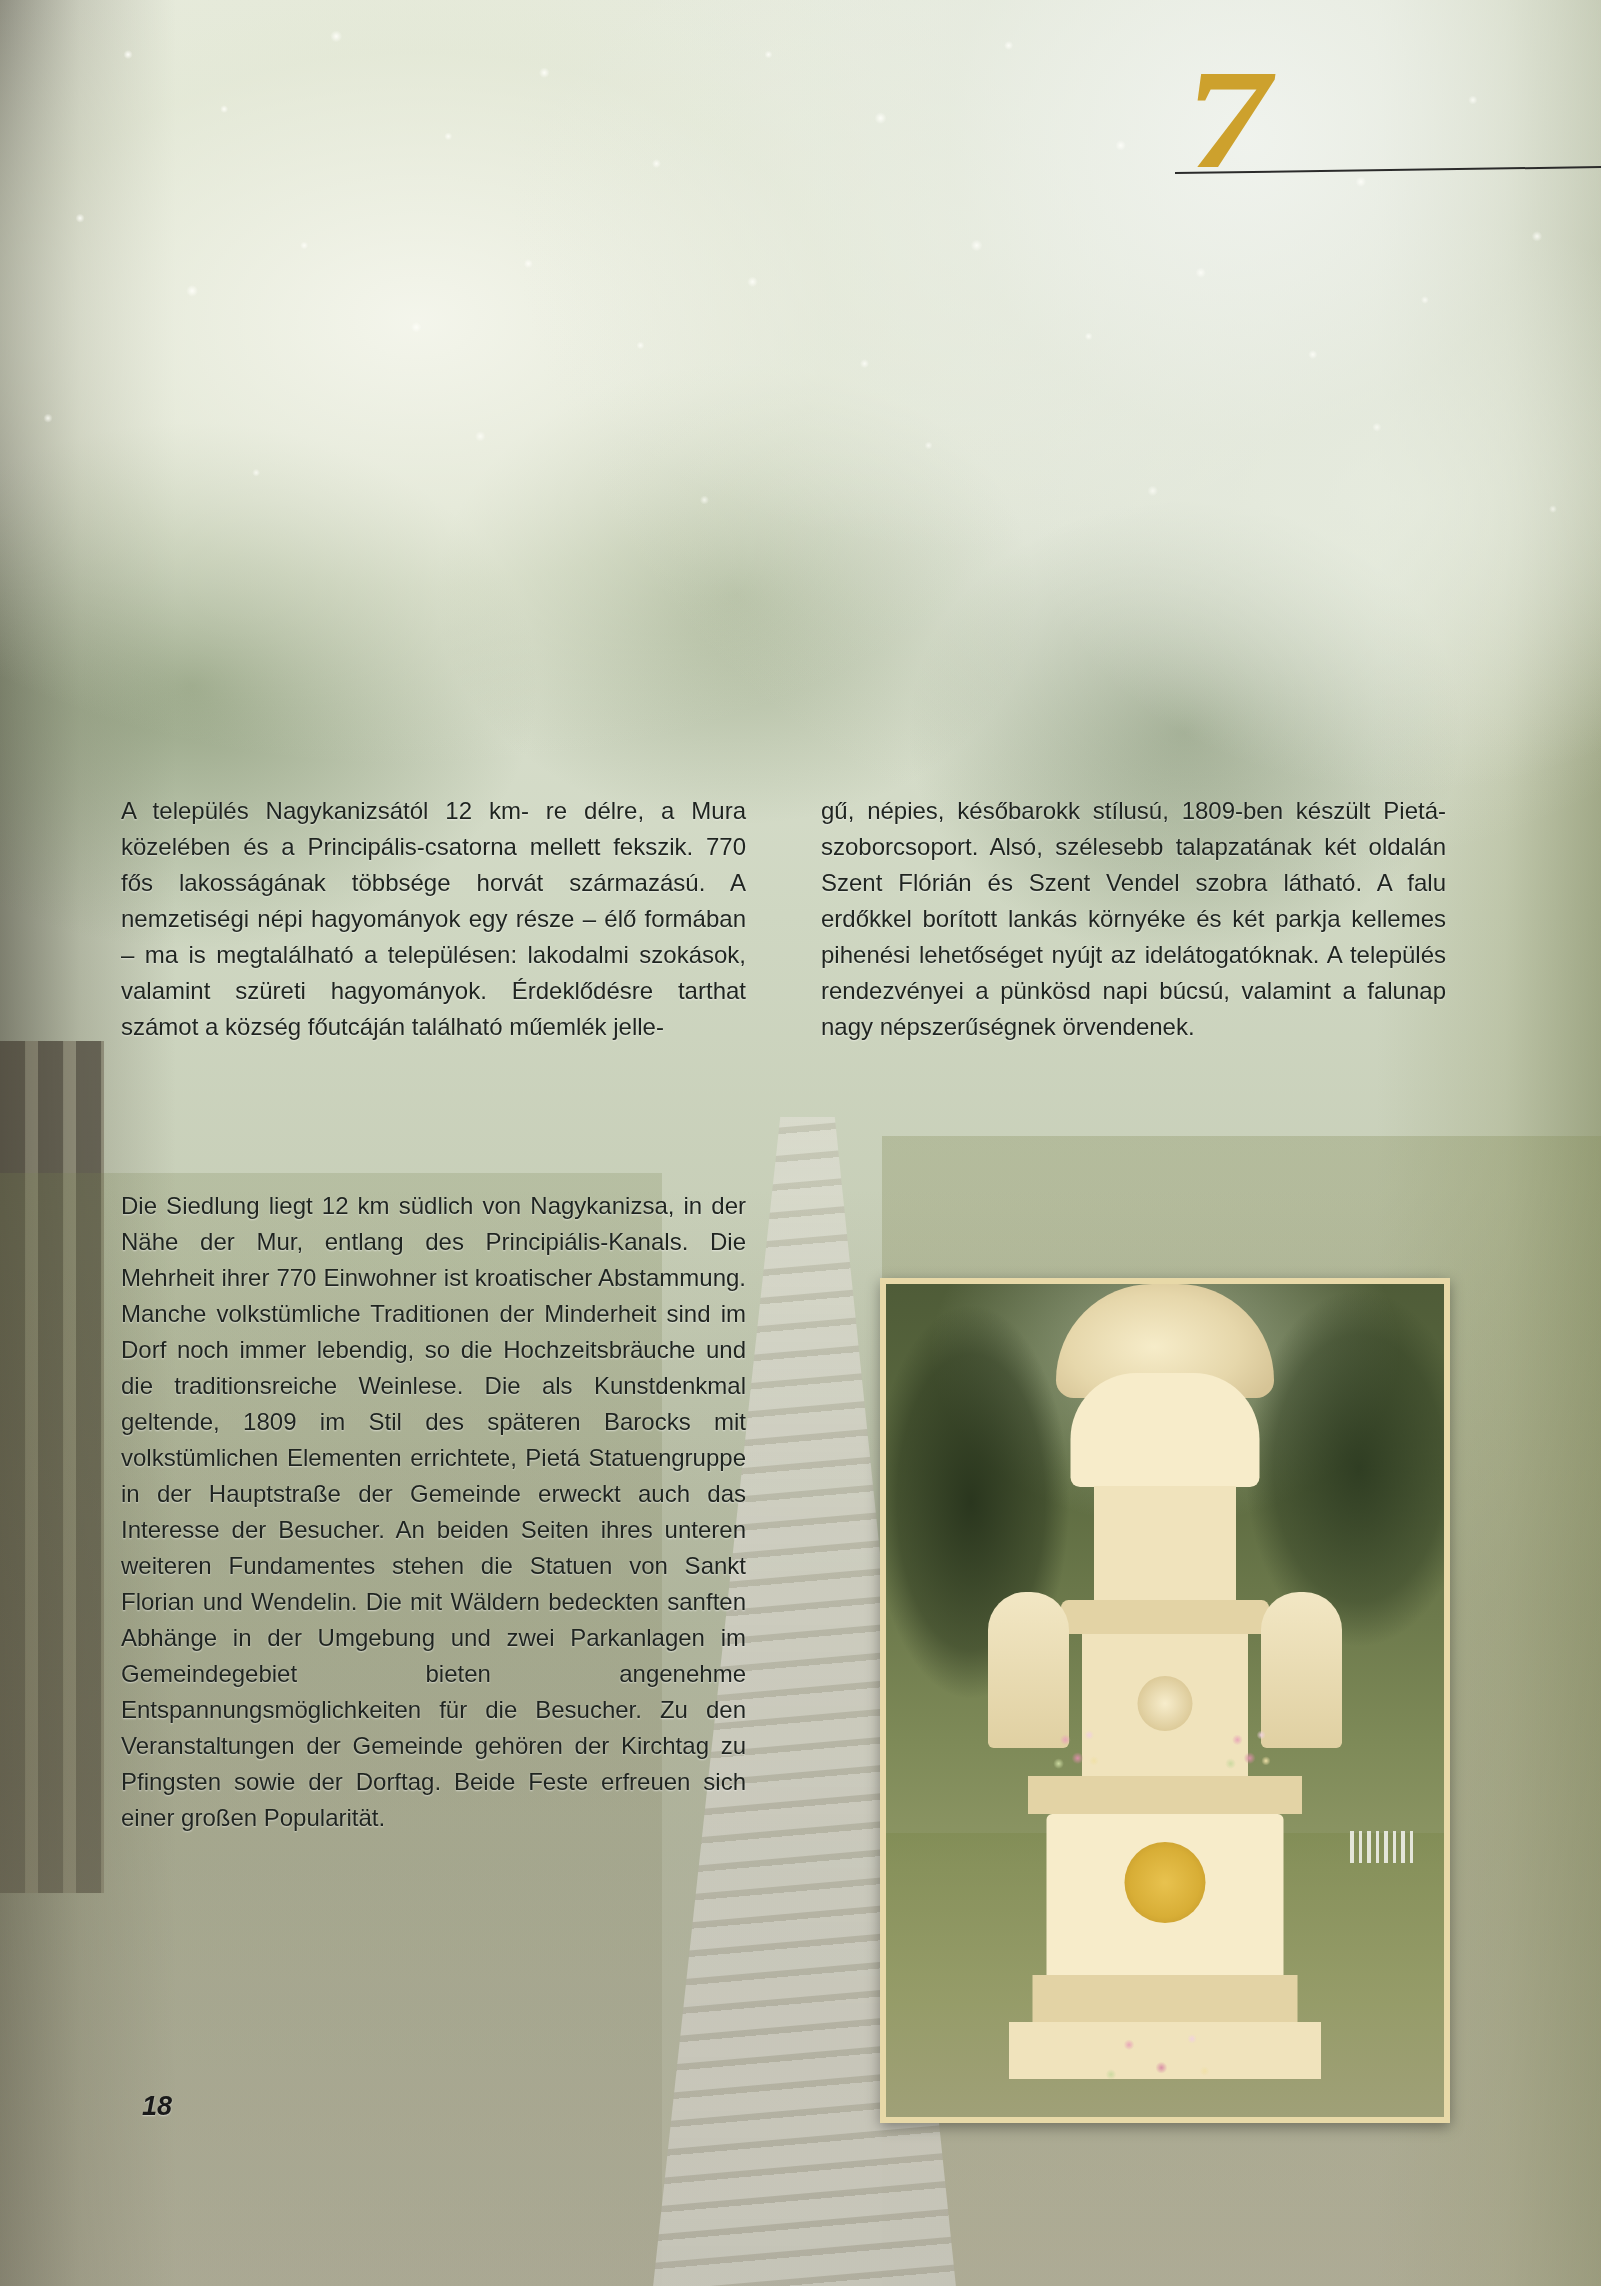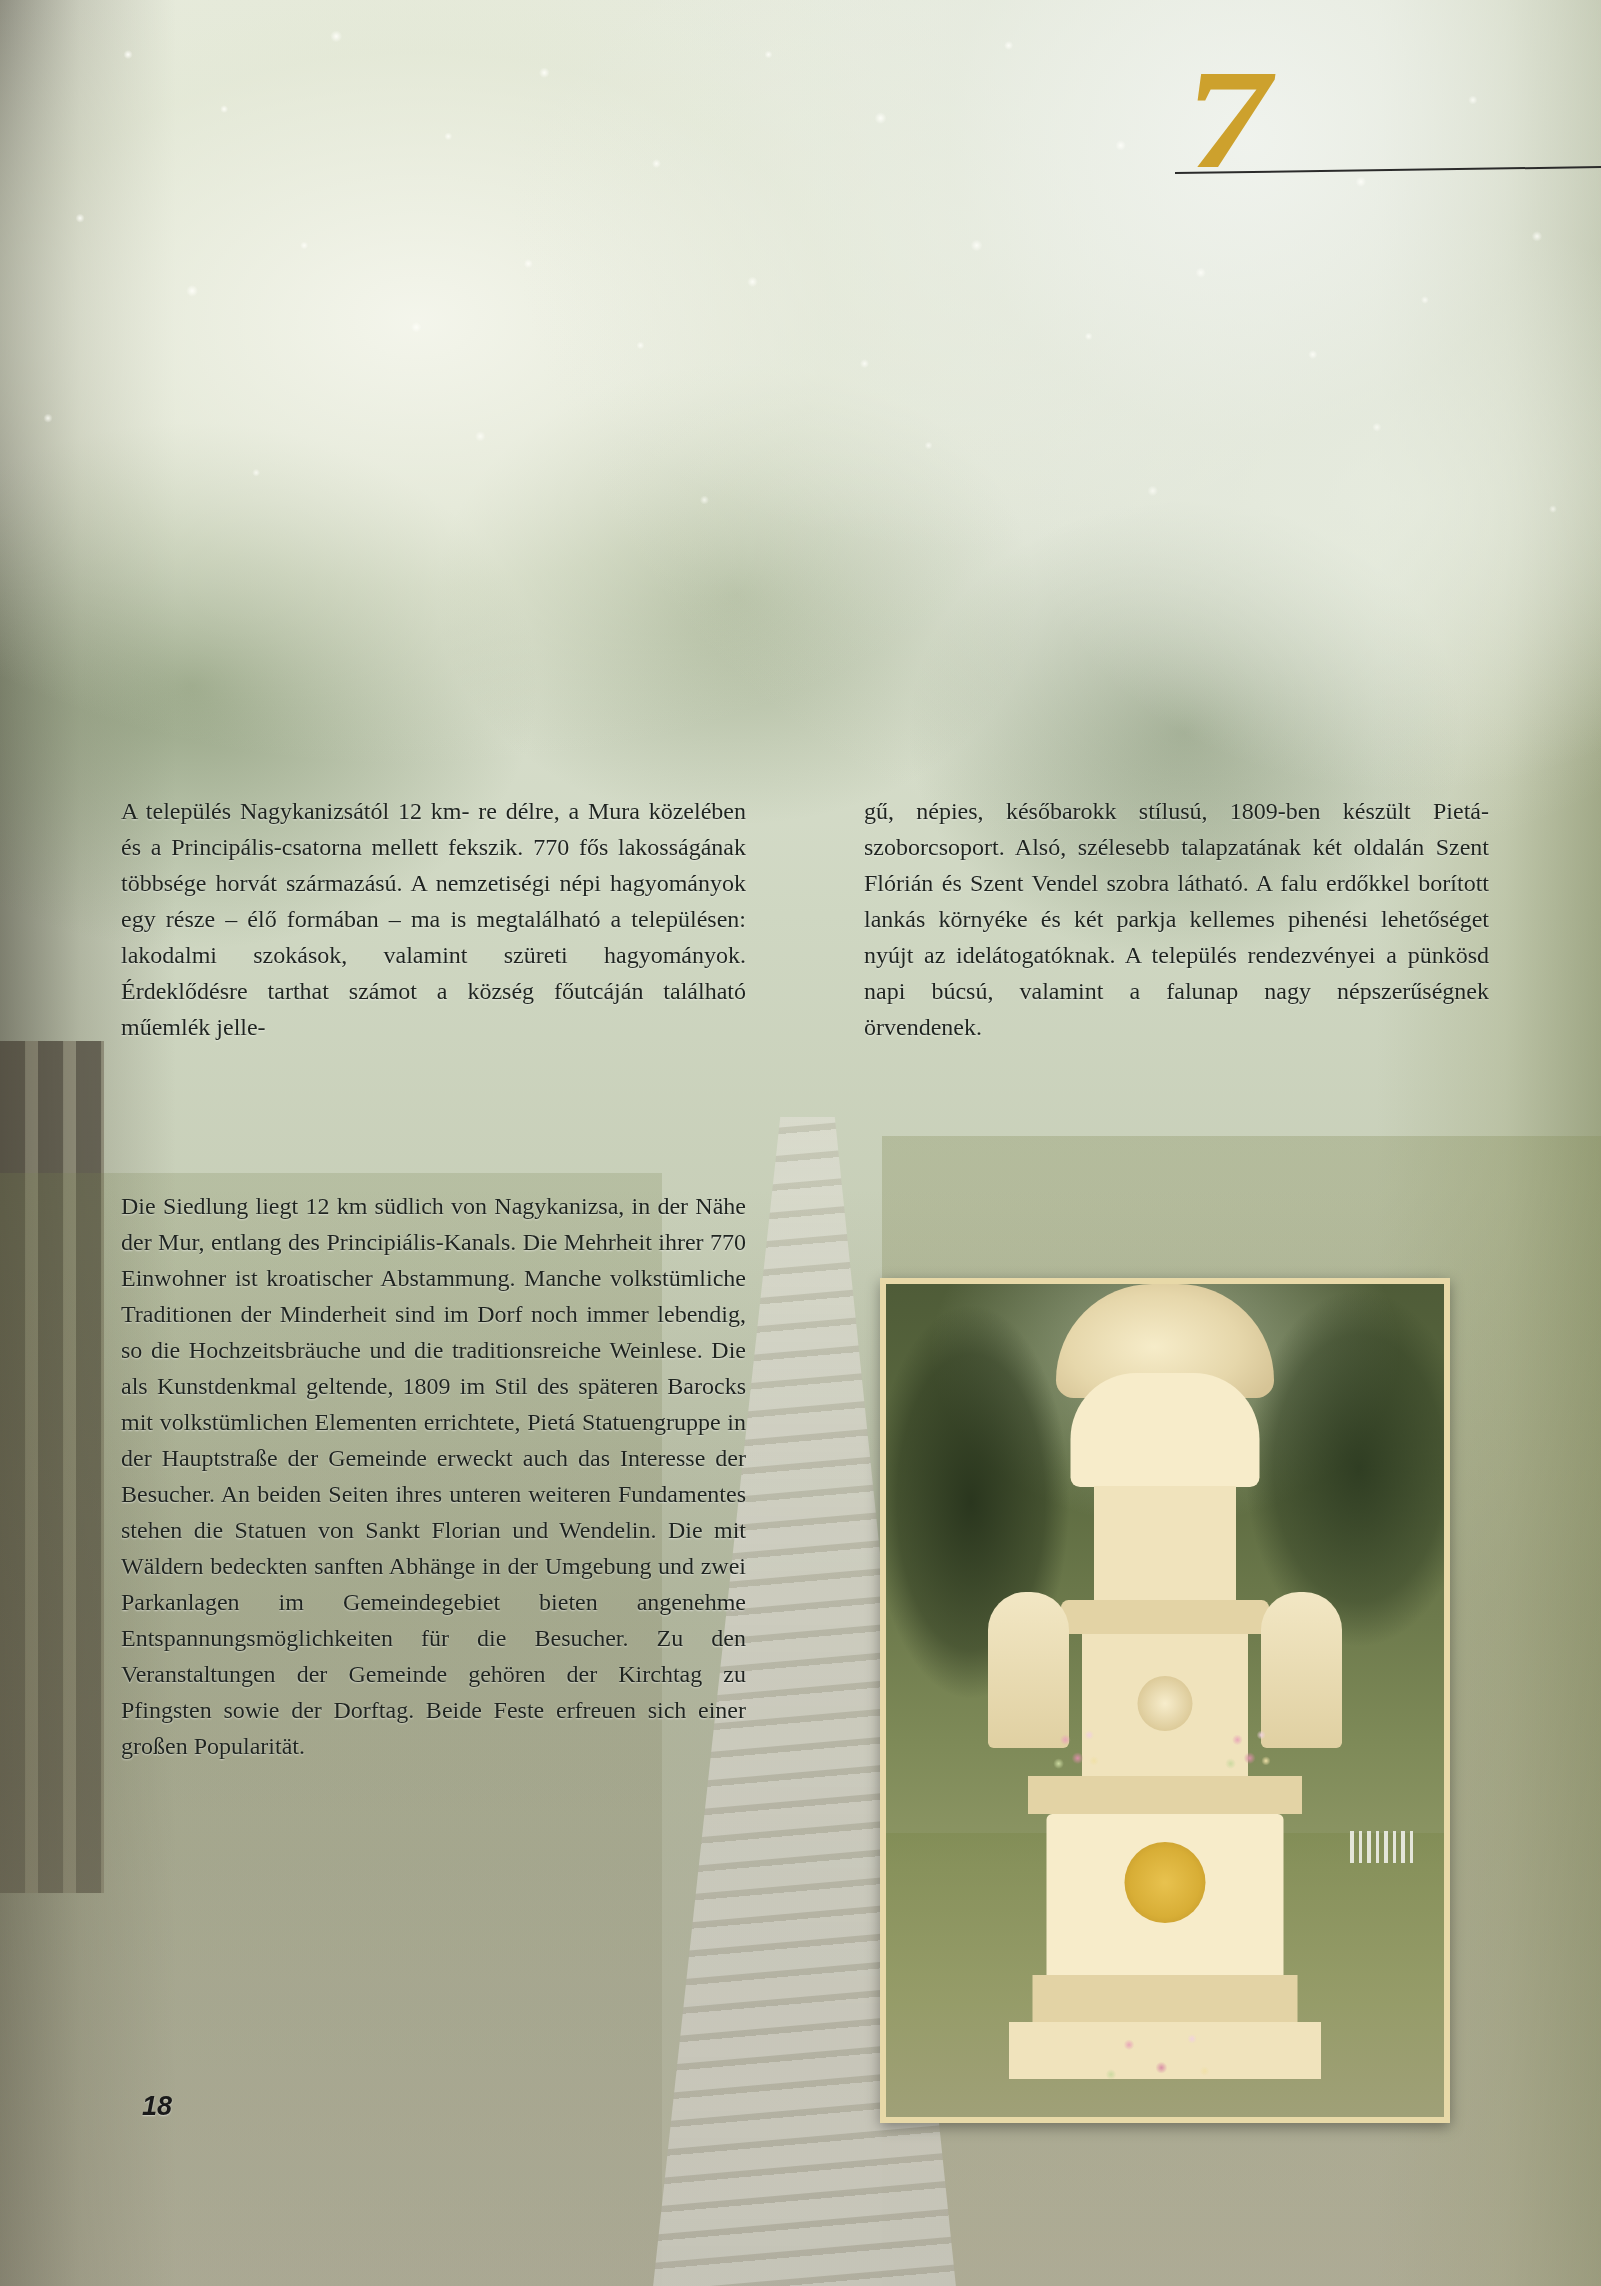--- a/index.html
+++ b/index.html
@@ -157,23 +157,23 @@
 
   
   .col {
     position: absolute;
     font-size: 24px;
     line-height: 36px;
     color: #1f2420;
     text-align: justify;
     text-shadow: 0 0.9px 1.9px rgba(255,255,255,0.55);
   }
-  .col p { margin: 0 0 32px 0; font-family: Liberation Serif, serif; }
+  .col p { margin: 0 0 32px 0; }
   .col-left  { left: 121px; top: 793px; width: 625px; }
-  .col-right { left: 821px; top: 793px; width: 625px; margin-left: 43px; }
+  .col-right { left: 821px; top: 793px; width: 625px; }
   .col-left-de { left: 121px; top: 1188px; width: 625px; }
 
   
   .inset {
     position: absolute;
     left: 880px;
     top: 1278px;
     width: 558px;
     height: 833px;
     border: 6.6px solid #e8d9a8;

